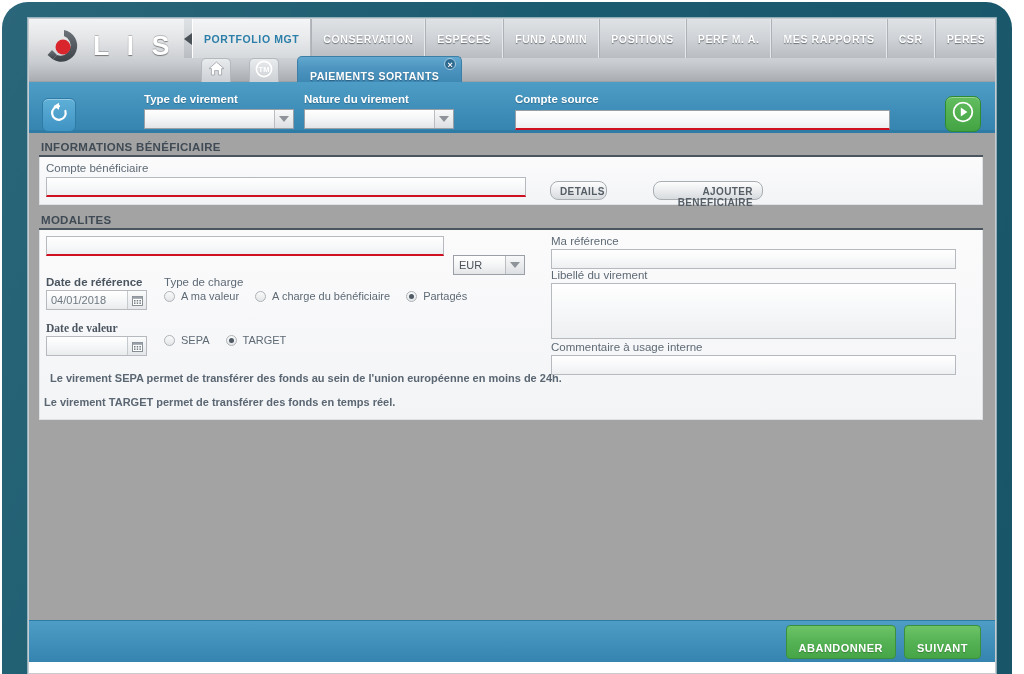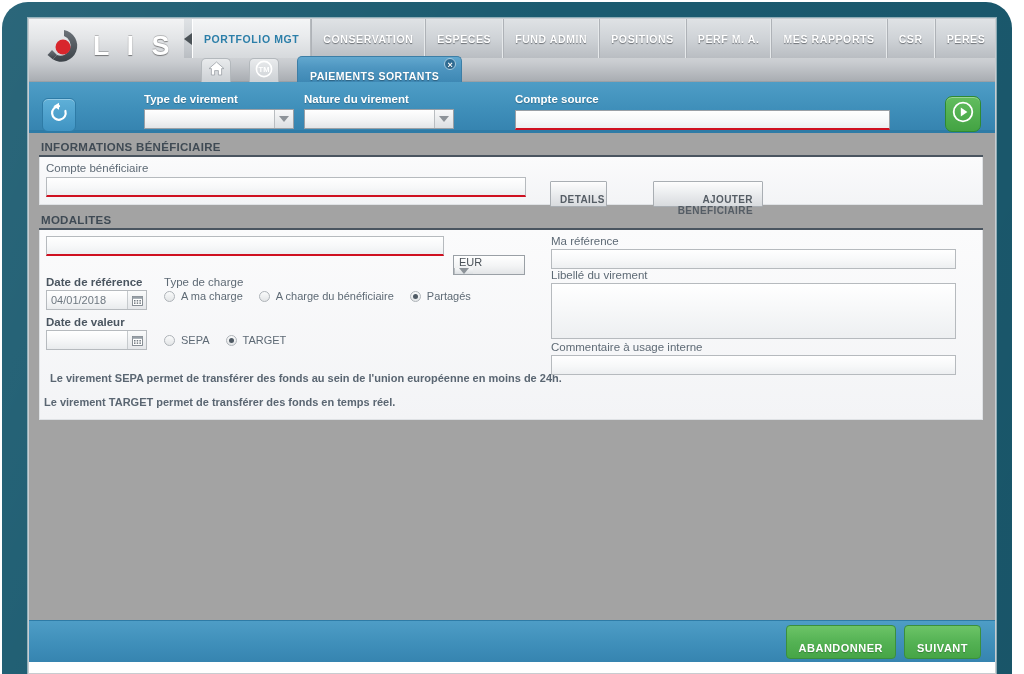--- a/index.html
+++ b/index.html
@@ -263,28 +263,28 @@
     background: linear-gradient(to bottom, #ffffff 0%, #f7f8f9 55%, #edeff1 100%);
     border: 1px solid #b6babe;
     font-size: 11px; color: #333;
     padding: 0 5px;
     width: 100%;
     font-family: "Liberation Sans", sans-serif;
   }
   .txt.req { border-bottom: 2px solid #cf1020; }
   .btn-gray {
     height: 19px;
-    padding: 12px 9px;
+    padding: 4px 9px;
     font-size: 10px;
     font-weight: bold;
     letter-spacing: 0.4px;
     color: #555d65;
     background: linear-gradient(to bottom, #fdfdfd 0%, #ebedef 48%, #d8dbde 100%);
     border: 1px solid #a9aeb3;
-    border-radius: 1px;
+    border-radius: 8px;
     cursor: pointer;
     font-family: "Liberation Sans", sans-serif;
   }
   .date-wrap {
     display: flex; align-items: stretch;
     width: 101px; height: 20px;
     background: linear-gradient(to bottom, #ffffff 0%, #f5f6f7 55%, #e9ebed 100%);
     border: 1px solid #b6babe;
     justify-content: flex-end;
   }
@@ -500,21 +500,21 @@
         <button class="btn-gray" style="position:absolute; left:613px; top:24px; width:110px;text-align:right;">AJOUTER BENEFICIAIRE</button>
       </div>
 
       <div class="section-title" style="margin-top:9px;">MODALITES</div>
       <div class="panel" style="height:190px; position:relative;">
 
         <div style="position:absolute; left:6px; top:5px; width:398px;">
           <input class="txt req" type="text" value="" style="">
         </div>
 
-        <div class="sel" style="position:absolute; left:413px; top:25px; width:72px;flex-direction:column;">
+        <div class="sel" style="position:absolute; left:413px; top:25px; width:72px;">
           <span class="sel-value">EUR</span>
           <span class="sel-arrow">
               <i class="caret"></i>
             </span>
         </div>
 
         <div style="position:absolute; left:6px; top:46px;">
           <span class="fld-label bold">Date de référence</span>
           <div class="date-wrap">
             <span class="date-val">04/01/2018</span>
@@ -528,21 +528,21 @@
                   <rect x="7.4" y="5" width="1.5" height="1.5"></rect>
                   <rect x="2" y="7.4" width="1.5" height="1.5"></rect>
                     <rect x="4.7" y="7.4" width="1.5" height="1.5"></rect>
                   <rect x="7.4" y="7.4" width="1.5" height="1.5"></rect>
                 </g>
               </svg>
             </span>
           </div>
         </div>
 
-        <div style="position:absolute; left:6px; top:86px;">
+        <div style="position:absolute; left:6px; top:92px;font-family:Liberation Serif, serif;">
           <span class="fld-label bold">Date de valeur</span>
           <div class="date-wrap">
             <span class="date-val"></span>
             <span class="date-btn">
               <svg width="11" height="11" viewBox="0 0 11 11">
                 <rect x="0.5" y="1.5" width="10" height="9" fill="#fff" stroke="#7c848b" stroke-width="0.9"></rect>
                 <rect x="0.5" y="1.5" width="10" height="2.3" fill="#97a0a7"></rect>
                 <g fill="#6f777e">
                   <rect x="2" y="5" width="1.5" height="1.5"></rect>
                     <rect x="4.7" y="5" width="1.5" height="1.5"></rect>
@@ -553,21 +553,21 @@
                 </g>
               </svg>
             </span>
           </div>
         </div>
 
         <div style="position:absolute; left:124px; top:46px;">
           <span class="fld-label">Type de charge</span>
           <div class="radio-row" id="type-charge-row">
               <span class="radio"></span>
-              <span class="radio-lbl">A ma charge</span>
+              <span class="radio-lbl">A ma valeur</span>
               <span class="radio"></span>
               <span class="radio-lbl">A charge du bénéficiaire</span>
               <span class="radio checked"></span>
               <span class="radio-lbl">Partagés</span>
             </div>
         </div>
 
         <div class="radio-row" id="reseau-row" style="position:absolute; left:124px; top:104px;">
             <span class="radio"></span>
             <span class="radio-lbl">SEPA</span>

